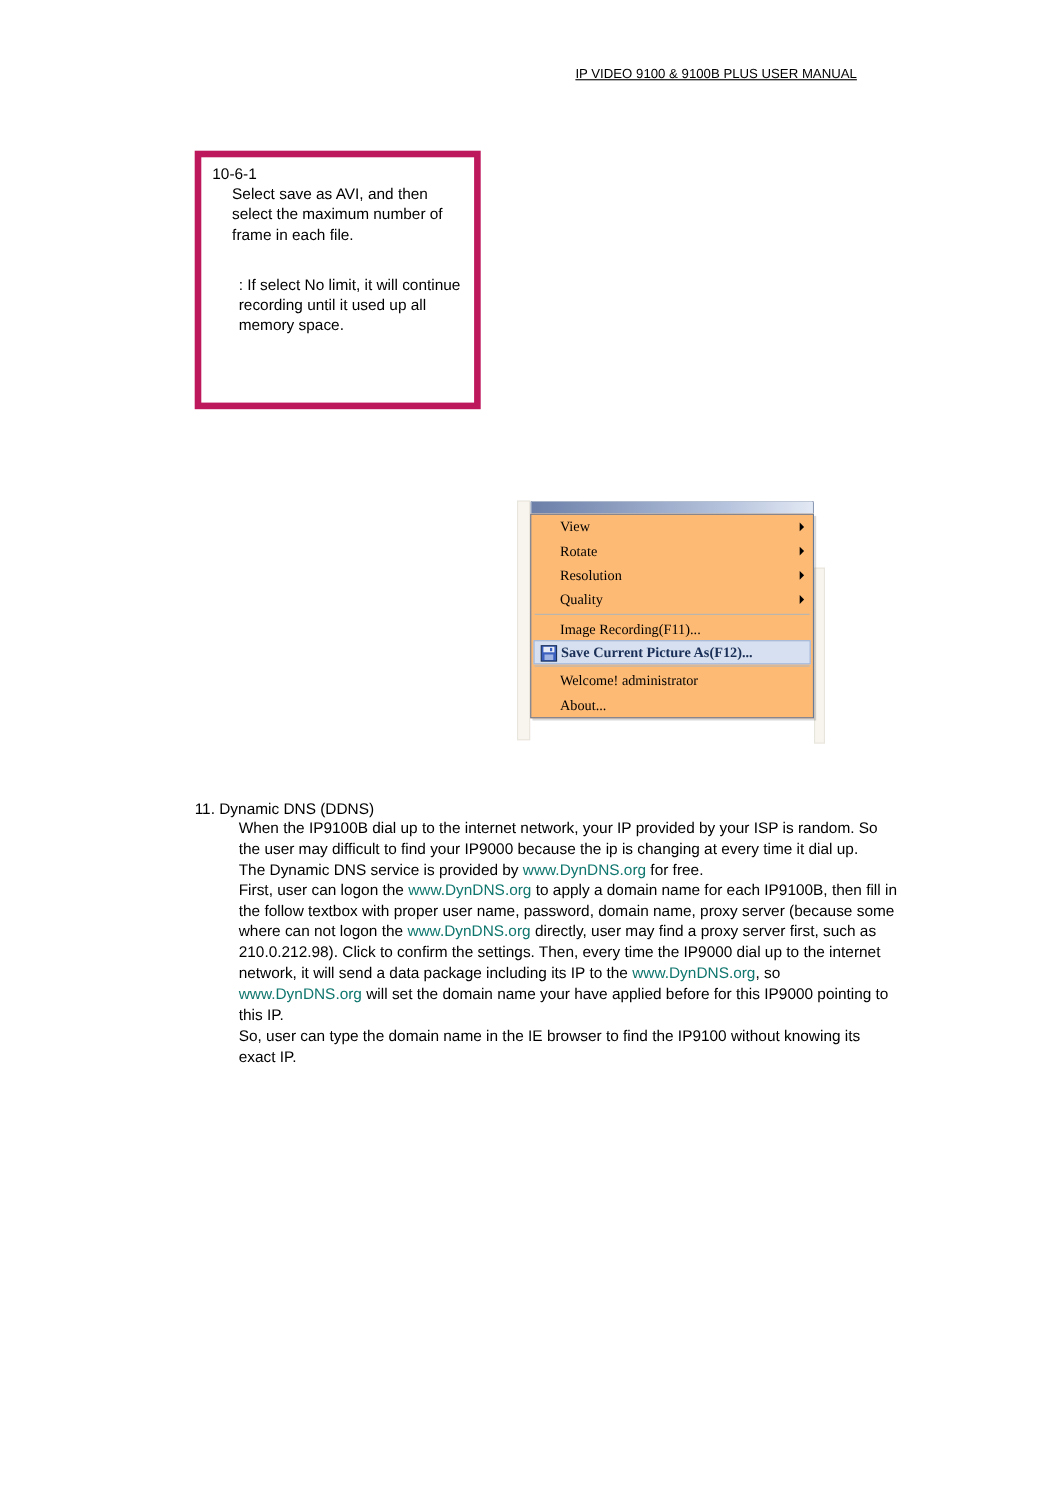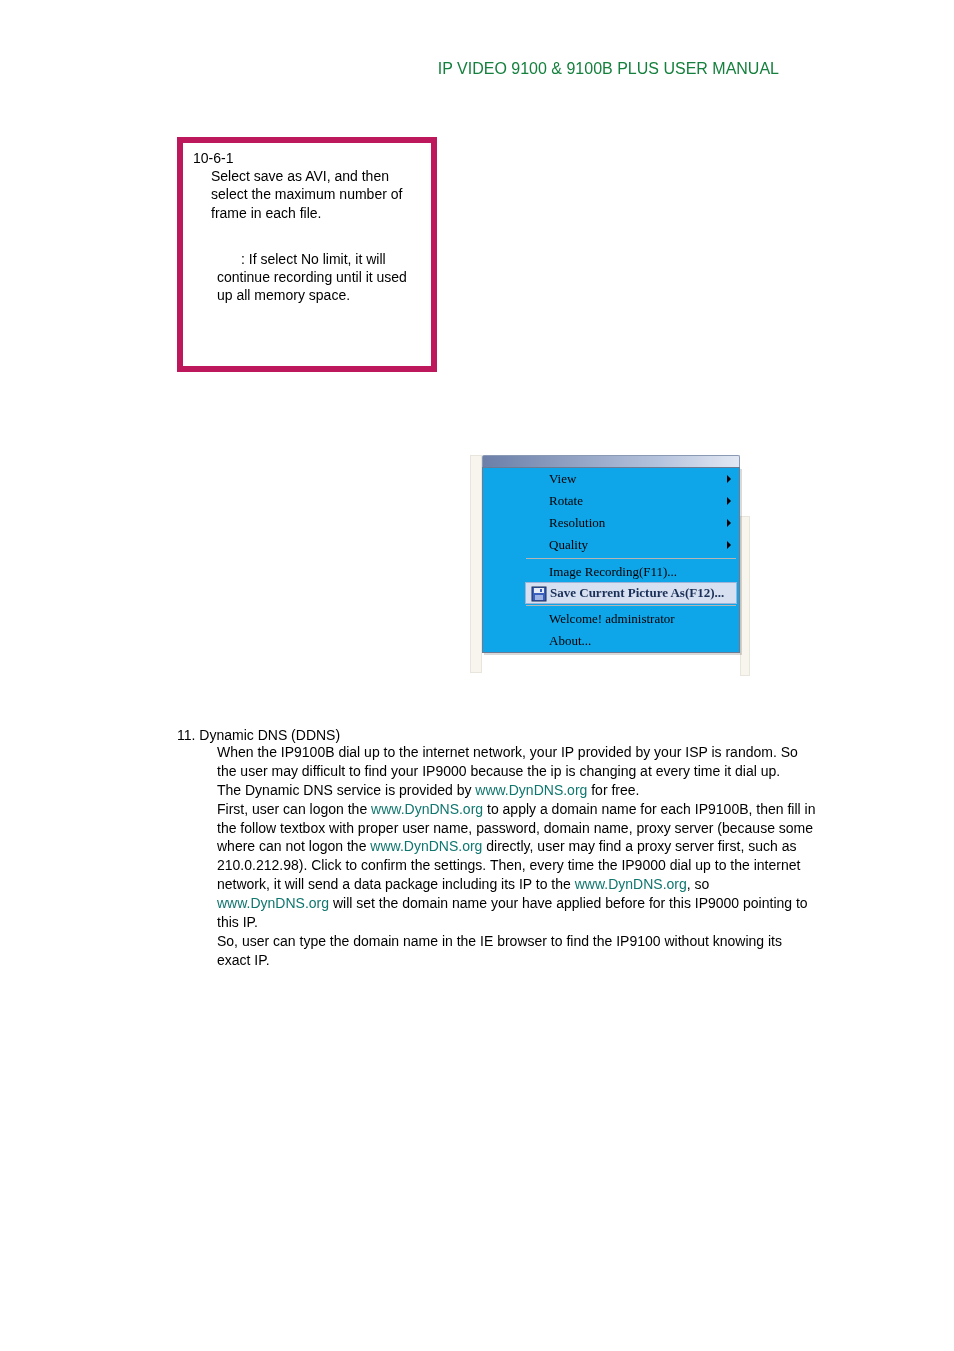--- a/index.html
+++ b/index.html
@@ -1,38 +1,38 @@
 <!DOCTYPE html>
 <html><head>
 <meta charset="utf-8">
 <style>
   * { margin: 0; padding: 0; box-sizing: border-box; }
   html, body { width: 954px; height: 1351px; background: #fff; font-family: Arial, Helvetica, sans-serif; color: #000; }
   .page { width: 954px; height: 1351px; position: relative; padding: 0; }
 
-  .header-text { position: absolute; top: 60px; right: 175px; font-size: 16px; color: #15803d; }
+  .header-text { position: absolute; top: 60px; right: 175px; font-size: 12px; color: #000000; text-decoration: underline; }
 
   .box { position: absolute; border: 6px solid #be185d; padding: 6px 10px 6px 10px; background: #fff; }
   .box-1 { left: 177px; top: 137px; width: 260px; height: 235px; }
   .box-2 { left: 177px; top: 454px; width: 260px; height: 90px; }
 
   .section-num { font-size: 14px; margin-bottom: 0; }
   .indent { margin-left: 18px; }
   .body-text { font-size: 14px; line-height: 1.3; }
 
   .content-11 { position: absolute; left: 177px; top: 727px; width: 640px; }
   .h11 { font-size: 14px; }
   .para { font-size: 14px; line-height: 1.35; margin-left: 40px; }
 
   a.lnk { color: #0f766e; }
 
   
   .menu-wrap { position: absolute; left: 482px; top: 455px; width: 258px; }
   .menu-top-strip { height: 12px; background: linear-gradient(to right, #6b7fa8 0%, #b7c4dd 70%, #e3e9f4 100%); border: 1px solid #8a9ab5; border-bottom: none; border-top-left-radius: 2px; border-top-right-radius: 2px; }
-  .menu { background: #0ea5e9; border: 1px solid #6c7b94; box-shadow: 2px 2px 0 rgba(0,0,0,0.15); padding-left: 40px; }
+  .menu { background: #fdba74; border: 1px solid #6c7b94; box-shadow: 2px 2px 0 rgba(0,0,0,0.15); }
   .menu ul { list-style: none; }
   .menu li { display: flex; align-items: center; height: 22px; padding: 0 10px 0 26px; font-family: Georgia, 'Times New Roman', serif; font-size: 13px; position: relative; }
   .menu li.sub::after { content: ""; position: absolute; right: 8px; top: 50%; transform: translateY(-50%); width: 0; height: 0; border-left: 4px solid #000; border-top: 4px solid transparent; border-bottom: 4px solid transparent; }
   .menu li.sep { height: 0; padding: 0; margin: 2px 3px; border-top: 1px solid #b5b5b5; }
   .menu li.hl { background: #d6e0f0; color: #1a2f57; border: 1px solid #9db3d8; margin: -1px 2px; height: 22px; padding-left: 24px; font-weight: bold; }
   .menu li .save-icon { position: absolute; left: 5px; top: 3px; width: 16px; height: 16px; }
 
   .left-band { position: absolute; left: 470px; top: 455px; width: 12px; height: 218px; background: #efe7d8; border: 1px solid #c8bfa9; opacity: 0.4; }
   .right-band { position: absolute; left: 740px; top: 516px; width: 10px; height: 160px; background: #efe7d8; border: 1px solid #c8bfa9; opacity: 0.4; }
 </style>
@@ -40,21 +40,21 @@
 <body>
 <div class="page">
 
 <div class="header-text">IP VIDEO 9100 &amp;  9100B PLUS  USER MANUAL</div>
 
 <div class="box box-1">
   <div class="section-num body-text">10-6-1</div>
   <div class="body-text indent">Select save as AVI, and then select the maximum number of frame in each file.</div>
   <div style="height:28px"></div>
   <div class="body-text" style="padding-left:24px;text-indent:-0px;">
-    <span style="margin-left:24px;">: If select No limit, it will continue recording until it used up all memory space.</span>
+    <span style="">: If select No limit, it will continue recording until it used up all memory space.</span>
   </div>
 </div>
 
 
 <div class="left-band"></div>
 <div class="right-band"></div>
 
 <div class="menu-wrap">
   <div class="menu-top-strip"></div>
   <div class="menu">

